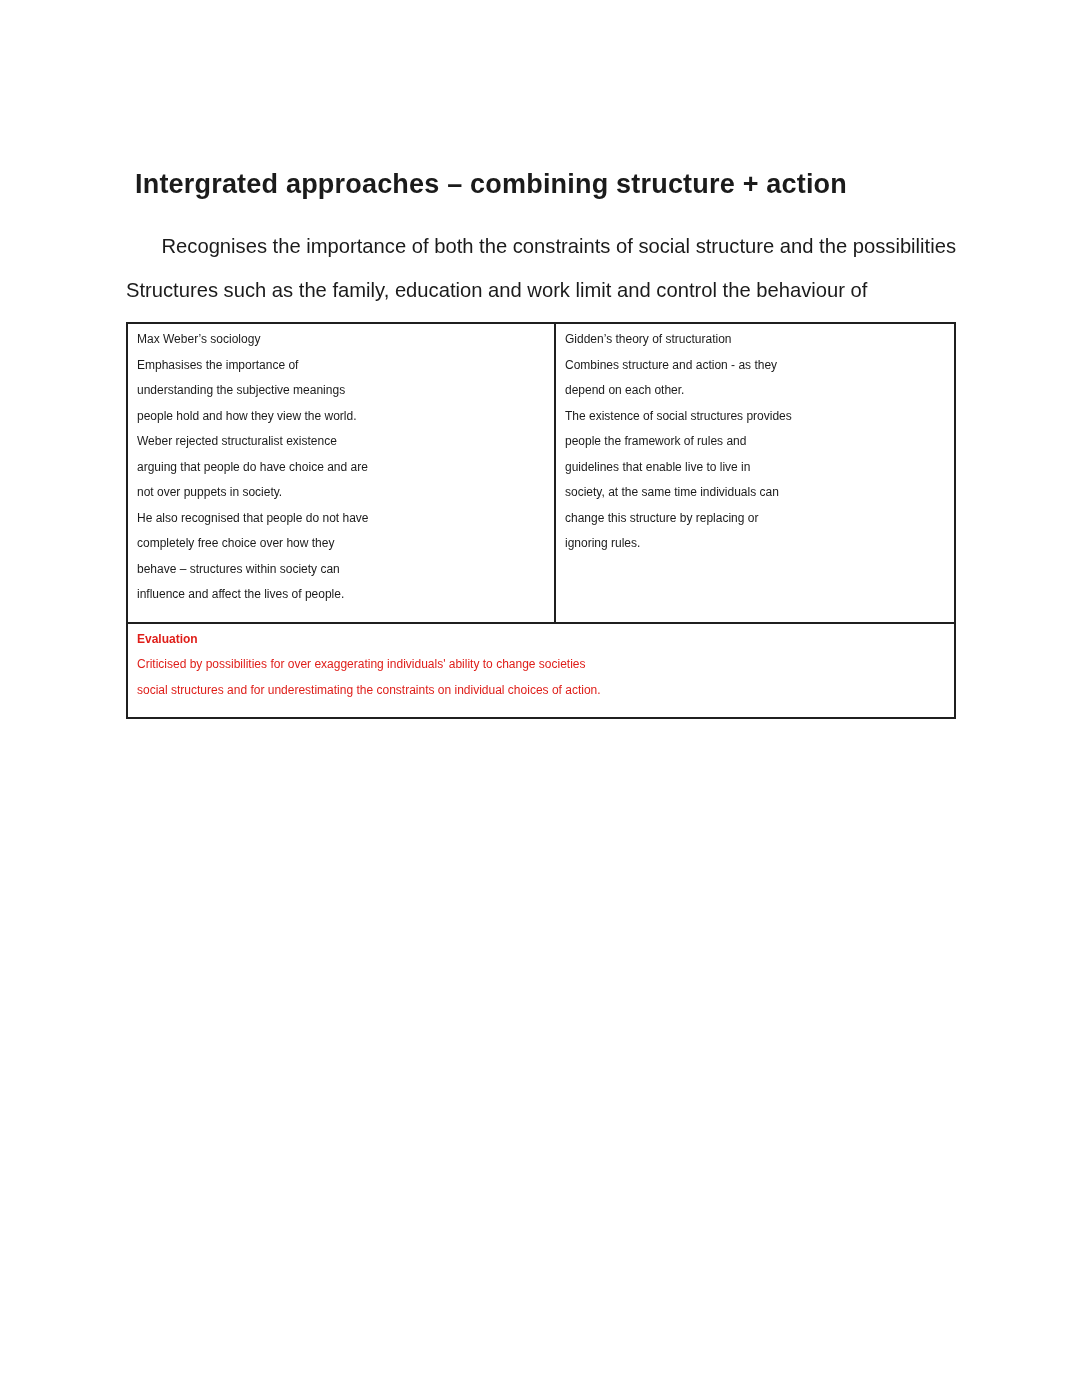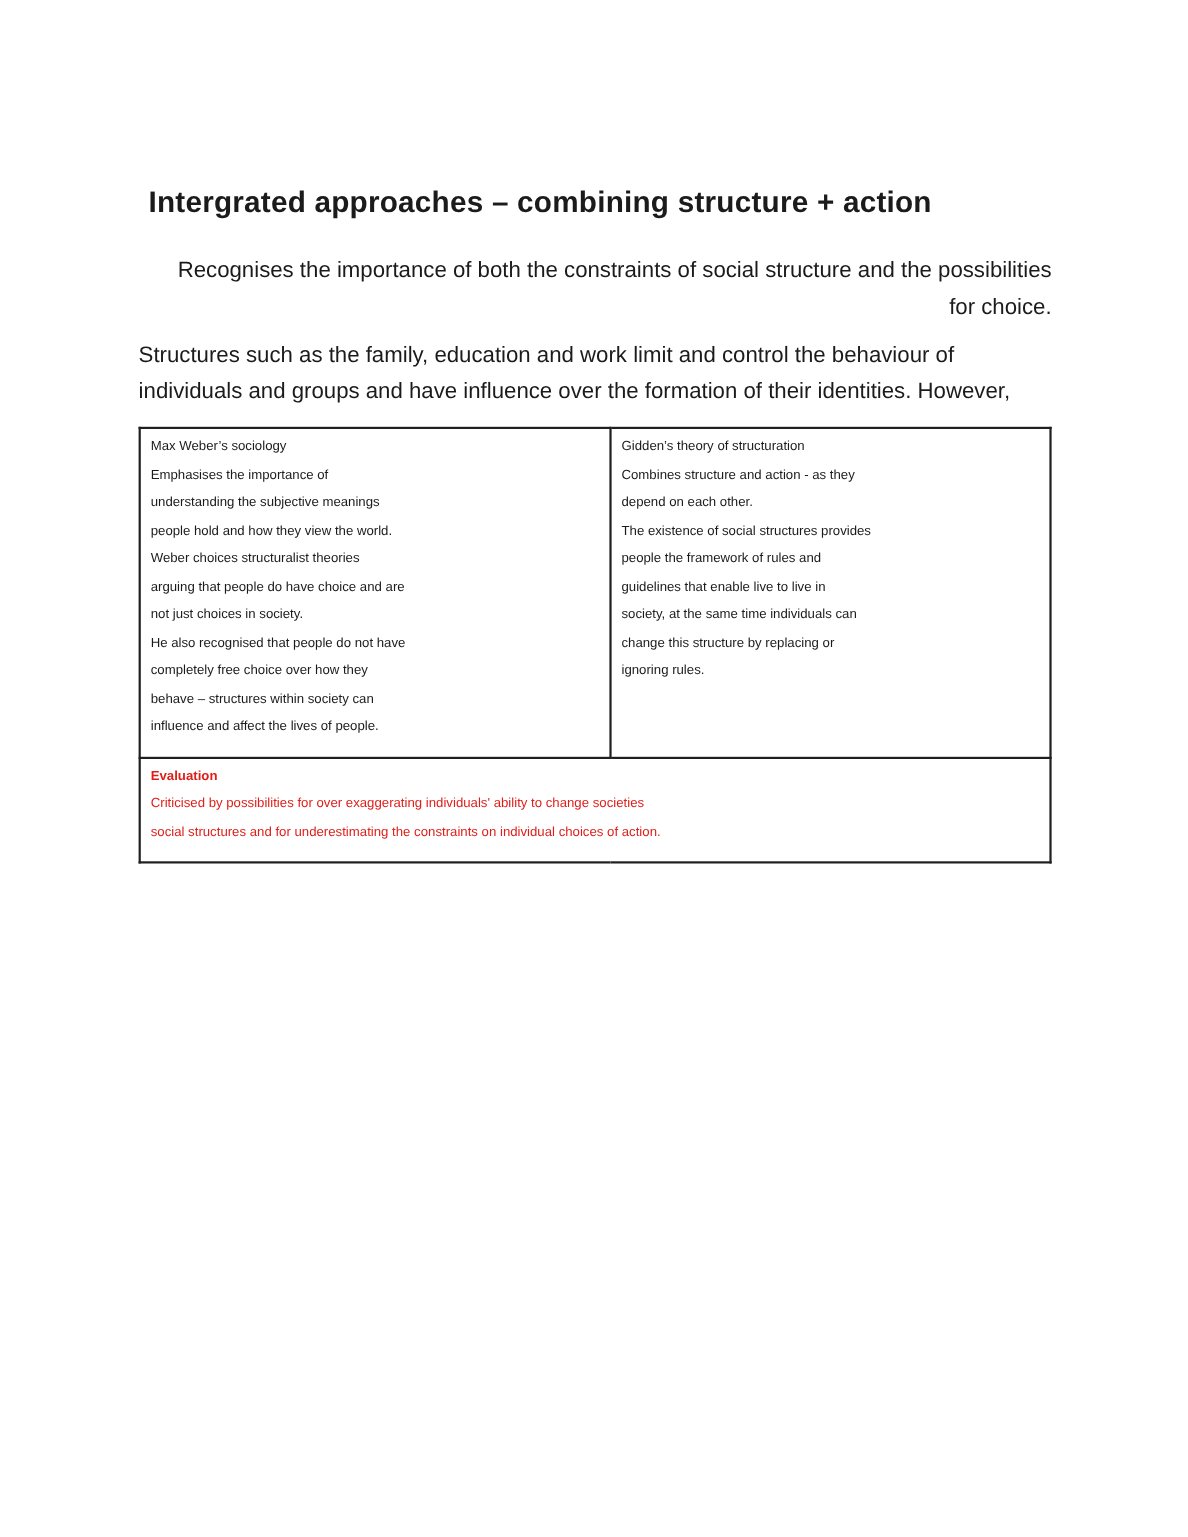--- a/index.html
+++ b/index.html
@@ -57,39 +57,37 @@
 </style>
 </head>
 <body style="--bg: #ffffff; --text: #1b1b1b; --border: #1f1f1f; --red: #df1e19;">
 
 <div class="page">
 
   <h1 class="doc-title">Intergrated approaches – combining structure + action</h1>
 
   <div class="intro-para first">
       <div class="line">Recognises the importance of both the constraints of social structure and the possibilities</div>
-      <div class="line">for choice.</div>
     </div>
 
   <div class="intro-para second">
       <div class="line">Structures such as the family, education and work limit and control the behaviour of</div>
-      <div class="line">individuals and groups and have influence over the formation of their identities. However,</div>
     </div>
 
   <table class="comparison-table">
     <tbody>
       <tr>
         <td class="weber-cell">
             <div class="line">Max Weber’s sociology</div>
             <div class="line">Emphasises the importance of</div>
             <div class="line">understanding the subjective meanings</div>
             <div class="line">people hold and how they view the world.</div>
-            <div class="line">Weber choices structuralist theories</div>
+            <div class="line">Weber rejected structuralist existence</div>
             <div class="line">arguing that people do have choice and are</div>
-            <div class="line">not just choices in society.</div>
+            <div class="line">not over puppets in society.</div>
             <div class="line">He also recognised that people do not have</div>
             <div class="line">completely free choice over how they</div>
             <div class="line">behave – structures within society can</div>
             <div class="line">influence and affect the lives of people.</div>
           </td>
         <td class="giddens-cell">
             <div class="line">Gidden’s theory of structuration</div>
             <div class="line">Combines structure and action - as they</div>
             <div class="line">depend on each other.</div>
             <div class="line">The existence of social structures provides</div>

